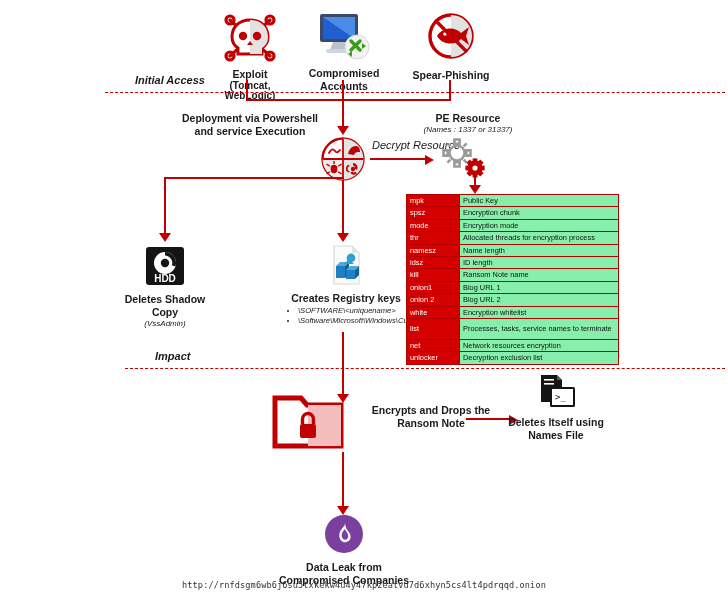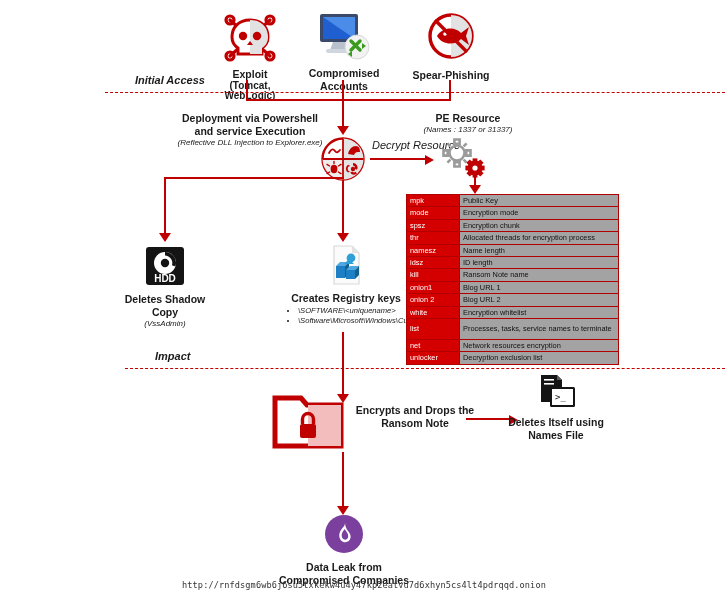--- a/index.html
+++ b/index.html
@@ -16,21 +16,21 @@
   .vline{width:2.4px;}
   .hline{height:2.4px;}
   .arrowdown{width:0;height:0;border-left:6px solid transparent;
              border-right:6px solid transparent;border-top:9px solid #c00000;}
   .arrowright{width:0;height:0;border-top:5px solid transparent;
               border-bottom:5px solid transparent;border-left:9px solid #c00000;}
   
   table.cfg{border-collapse:collapse;font-size:7.4px;line-height:9.4px;}
   table.cfg td{border:0.8px solid #b00000;padding:1px 3px;vertical-align:middle;}
   table.cfg td.k{background:#d40000;color:#ffffff;width:46px;font-weight:normal;}
-  table.cfg td.v{background:#a3a3a3;color:#111111;width:152px;}
+  table.cfg td.v{background:#86efac;color:#111111;width:152px;}
   .urlbar{font-family:"DejaVu Sans Mono",monospace;font-size:8.6px;color:#333;letter-spacing:0.1px;}
   .bullets{font-size:7.6px;font-style:italic;line-height:9.6px;text-align:left;}
   .bullets li{margin:0;padding:0;}
   .bullets ul{margin:0;padding-left:10px;}
 </style>
 </head>
 <body>
 
 <div class="abs" style="left:210px;top:12px;width:80px;">
   <div class="ctr">
@@ -93,21 +93,20 @@
 <div class="abs ln vline" style="left:449px;top:80px;height:20px;"></div>
 
 <div class="abs ln hline" style="left:246px;top:99px;width:205px;"></div>
 
 <div class="abs ln vline" style="left:342px;top:99px;height:28px;"></div>
 <div class="abs arrowdown" style="left:337px;top:126px;"></div>
 
 <div class="abs ctr" style="left:155px;top:112px;width:190px;">
   <div class="lbl">Deployment via Powershell</div>
   <div class="lbl">and service Execution</div>
-  <div class="sub2">(Reflective DLL Injection to Explorer.exe)</div>
 </div>
 
 <div class="abs" style="left:320px;top:136px;">
   <div>
     <svg width="46" height="46" viewBox="0 0 46 46">
       <circle cx="23" cy="23" r="20.5" fill="#ffffff" stroke="#c00000" stroke-width="2.4"></circle>
       <path d="M23 2.5 A20.5 20.5 0 0 1 43.5 23 L23 23 Z" fill="#e4e4e4"></path>
       <path d="M2.5 23 A20.5 20.5 0 0 0 23 43.5 L23 23 Z" fill="#ededed"></path>
       <path d="M23 23 L43.5 23 A20.5 20.5 0 0 1 23 43.5 Z" fill="#e4e4e4"></path>
       <line x1="23" y1="2.5" x2="23" y2="43.5" stroke="#c00000" stroke-width="1.8"></line>
@@ -212,26 +211,26 @@
 </div>
 
 <div class="abs" style="left:406px;top:194px;">
   <table class="cfg">
     <tbody>
       <tr>
           <td class="k">mpk</td>
           <td class="v">Public Key</td>
         </tr>
       <tr>
+          <td class="k">spsz</td>
+          <td class="v">Encryption chunk</td>
+        </tr>
+      <tr>
           <td class="k">mode</td>
           <td class="v">Encryption mode</td>
-        </tr>
-      <tr>
-          <td class="k">spsz</td>
-          <td class="v">Encryption chunk</td>
         </tr>
       <tr>
           <td class="k">thr</td>
           <td class="v">Allocated threads for encryption process</td>
         </tr>
       <tr>
           <td class="k">namesz</td>
           <td class="v">Name length</td>
         </tr>
       <tr>
@@ -277,21 +276,21 @@
 <div class="abs arrowdown" style="left:337px;top:394px;"></div>
 
 <div class="abs" style="left:272px;top:392px;">
   <svg width="72" height="60" viewBox="0 0 72 60">
     <path d="M3 6 h26 l6 7 h34 v41 h-66 z" fill="#ffffff" stroke="#c00000" stroke-width="5"></path>
     <path d="M36 13 h33 v41 h-33 z" fill="#f3bdbd"></path>
     <rect x="28" y="32" width="16" height="14" rx="2" fill="#c00000"></rect>
     <path d="M30.5 32 v-5 a5.5 5.5 0 0 1 11 0 v5" fill="none" stroke="#c00000" stroke-width="3.4"></path>
   </svg>
 </div>
-<div class="abs ctr" style="left:340px;top:404px;width:150px;">
+<div class="abs ctr" style="left:356px;top:404px;width:150px;">
   <div class="lbl">Encrypts and Drops the</div>
   <div class="lbl">Ransom Note</div>
 </div>
 
 <div class="abs ln hline" style="left:466px;top:418px;width:44px;"></div>
 <div class="abs arrowright" style="left:509px;top:415px;"></div>
 
 <div class="abs ctr" style="left:508px;top:374px;width:96px;">
   <div>
     <svg width="42" height="36" viewBox="0 0 42 36">

